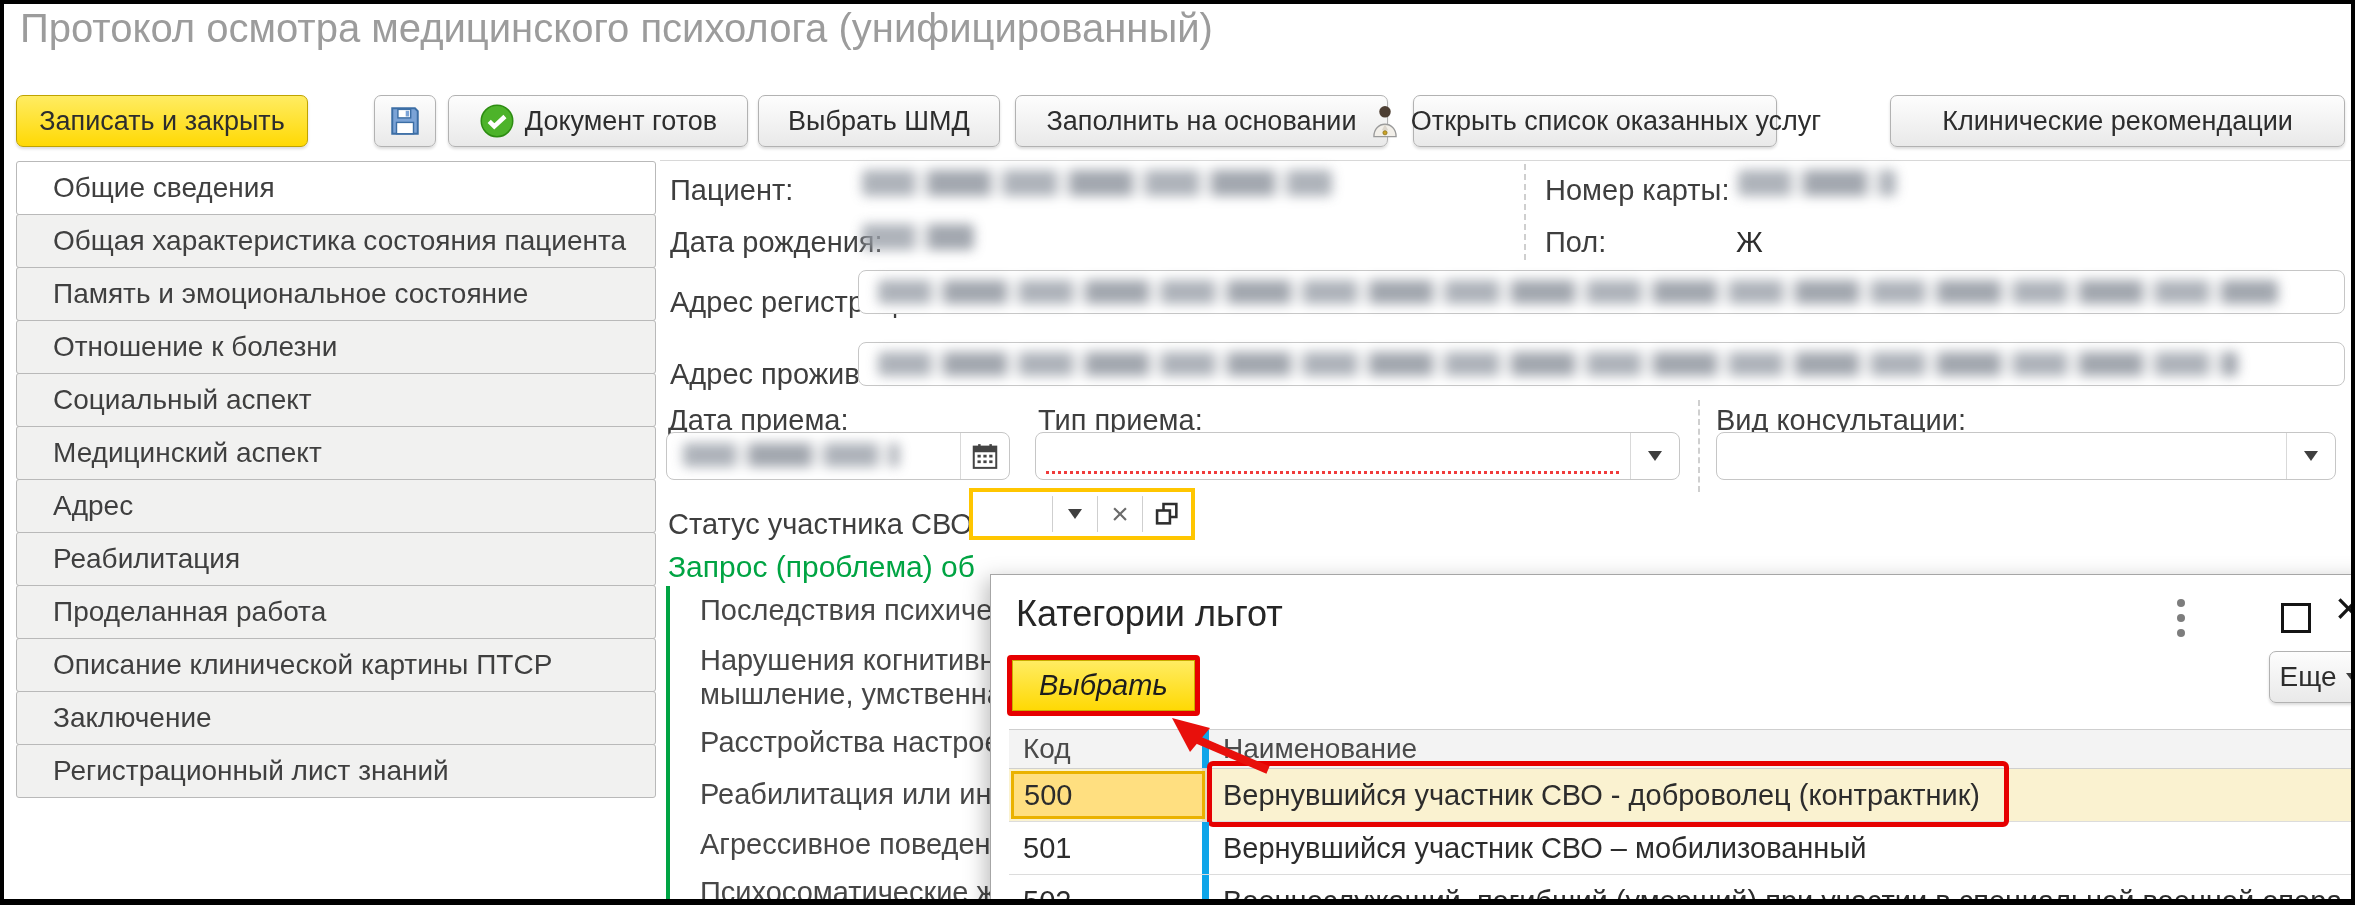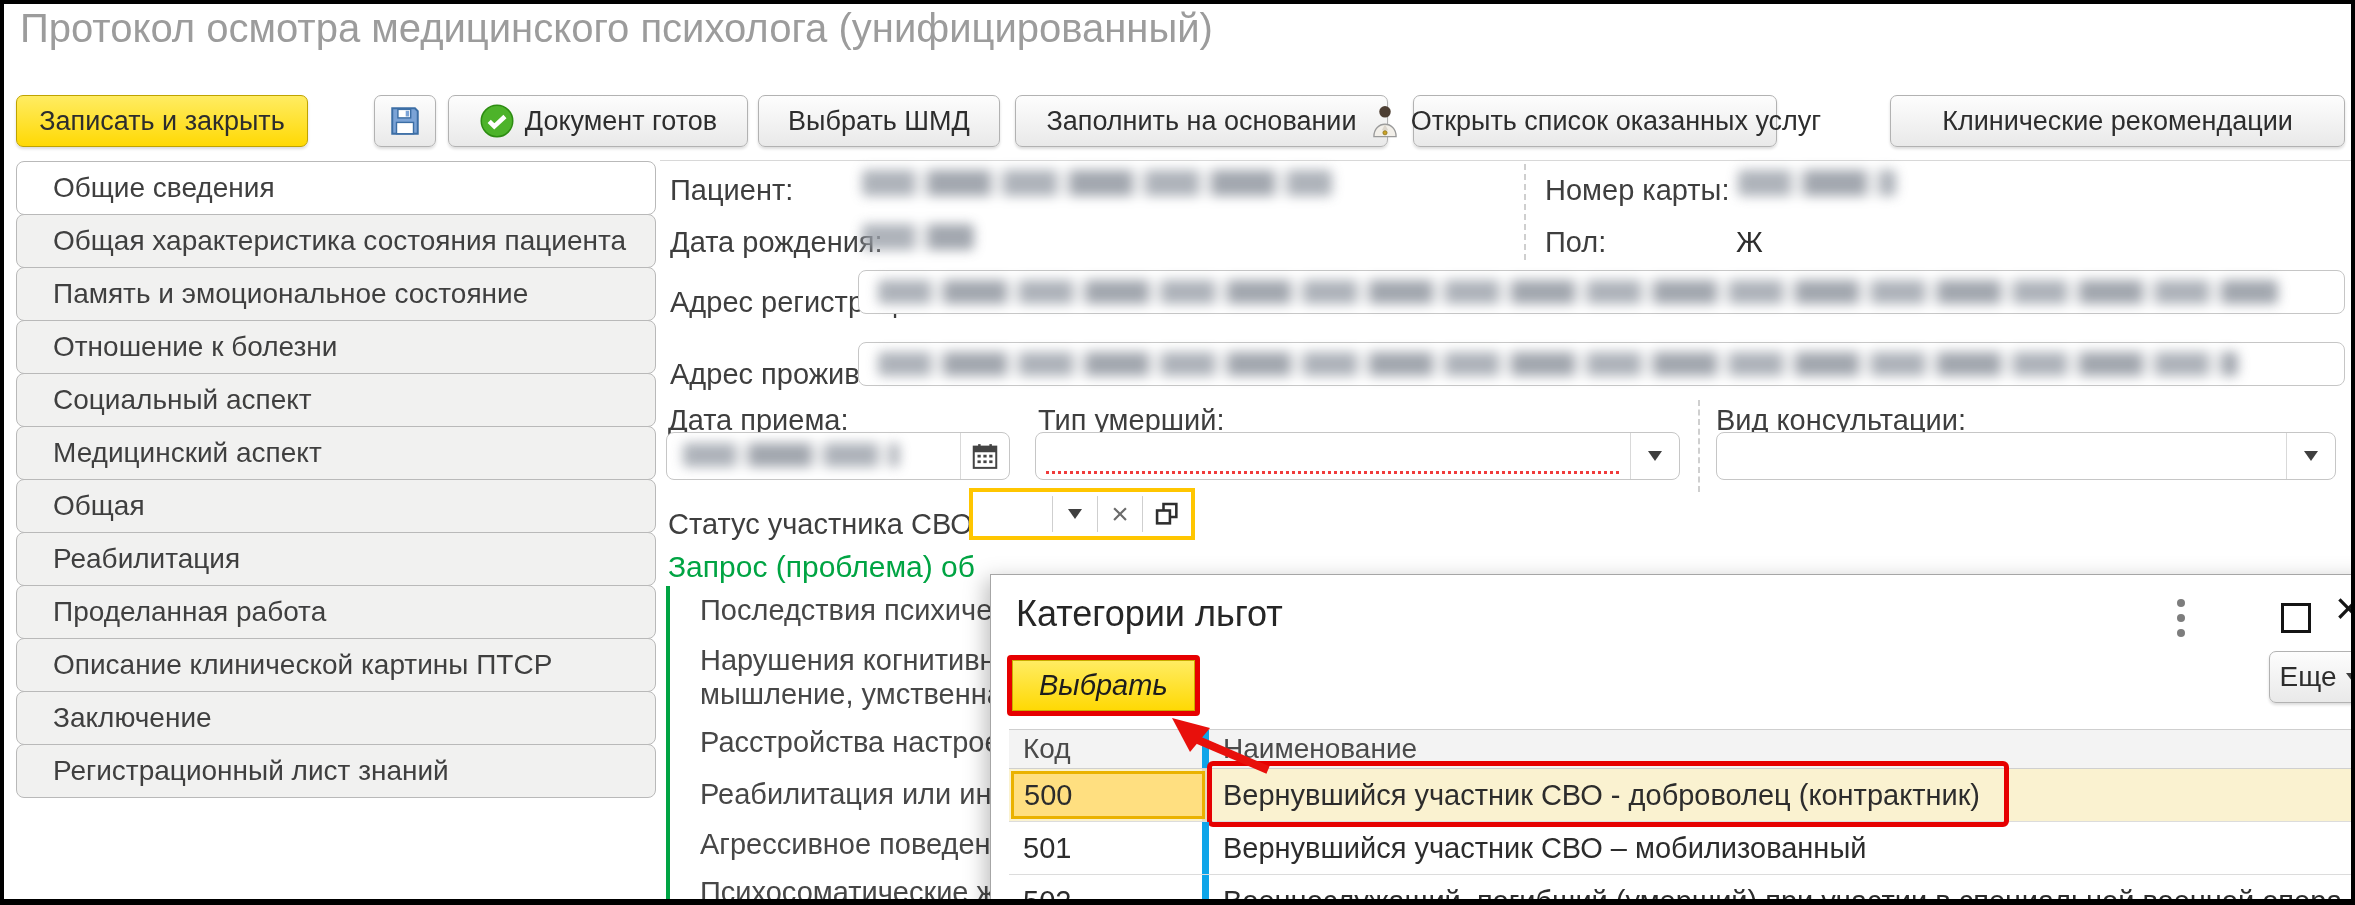--- a/index.html
+++ b/index.html
@@ -18,21 +18,21 @@
     top:95px;height:52px;box-sizing:border-box;display:flex;align-items:center;justify-content:center;gap:10px;
     background:linear-gradient(#fdfdfd,#e9e9e9);border:1px solid #b2b2b2;border-radius:7px;
     box-shadow:0 2px 3px rgba(0,0,0,.14);font-size:27px;color:#2d2d2d;white-space:nowrap;cursor:default;
   }
   .btn.yellow{background:linear-gradient(#ffec62,#ffd904);border:1px solid #bfa300;}
 
   
   .sidebar{left:16px;top:162px;width:640px;}
   .tab{
     position:relative;height:54px;box-sizing:border-box;margin-top:-1px;
-    border:1px solid #b9b9b9;border-radius:8px;background:#f1f1f0;
+    border:1px solid #b9b9b9;border-radius:3px;background:#f1f1f0;
     display:flex;align-items:center;padding-left:36px;font-size:28px;color:#3f3f3f;white-space:nowrap;
   }
   .tab.active{background:#fff;z-index:2;}
 
   
   .lbl{font-size:29px;color:#3e3e3e;white-space:nowrap;}
   .val{font-size:29px;color:#2e2e2e;white-space:nowrap;}
   .blur-blob{
     filter:blur(6px);border-radius:4px;opacity:.8;
     background:repeating-linear-gradient(90deg,#9aa0a9 0 52px,#e7e8ea 52px 66px,#8b919b 66px 128px,#e7e8ea 128px 142px);
@@ -158,21 +158,21 @@
     <div class="tab">
         <span>Отношение к болезни</span>
       </div>
     <div class="tab">
         <span>Социальный аспект</span>
       </div>
     <div class="tab">
         <span>Медицинский аспект</span>
       </div>
     <div class="tab">
-        <span>Общая</span>
+        <span>Адрес</span>
       </div>
     <div class="tab">
         <span>Реабилитация</span>
       </div>
     <div class="tab">
         <span>Проделанная работа</span>
       </div>
     <div class="tab">
         <span>Описание клинической картины ПТСР</span>
       </div>
@@ -197,21 +197,21 @@
 
   <div class="abs lbl" style="left:670px;top:286px;">Адрес регистрации:</div>
   <div class="abs field" style="left:858px;top:270px;width:1487px;height:44px;"></div>
   <div class="abs blur-blob" style="left:878px;top:280px;width:1400px;height:24px;"></div>
 
   <div class="abs lbl" style="left:670px;top:358px;">Адрес проживания:</div>
   <div class="abs field" style="left:858px;top:342px;width:1487px;height:44px;"></div>
   <div class="abs blur-blob" style="left:878px;top:352px;width:1360px;height:24px;"></div>
 
   <div class="abs lbl" style="left:668px;top:404px;">Дата приема:</div>
-  <div class="abs lbl" style="left:1038px;top:404px;">Тип умерший:</div>
+  <div class="abs lbl" style="left:1038px;top:404px;">Тип приема:</div>
   <div class="abs lbl" style="left:1716px;top:404px;">Вид консультации:</div>
 
   <div class="abs field" style="left:666px;top:432px;width:344px;">
     <div class="blur-blob" style="position:absolute;left:16px;top:10px;width:216px;height:24px;"></div>
     <div class="seg">
       <span>
         <svg width="30" height="30" viewBox="0 0 24 24">
             <rect x="3" y="4.5" width="18" height="17" fill="#fff" stroke="#444" stroke-width="1.6"></rect>
             <rect x="3" y="4.5" width="18" height="4.5" fill="#444"></rect>
             <line x1="7.5" y1="2.5" x2="7.5" y2="6.5" stroke="#444" stroke-width="2"></line>

